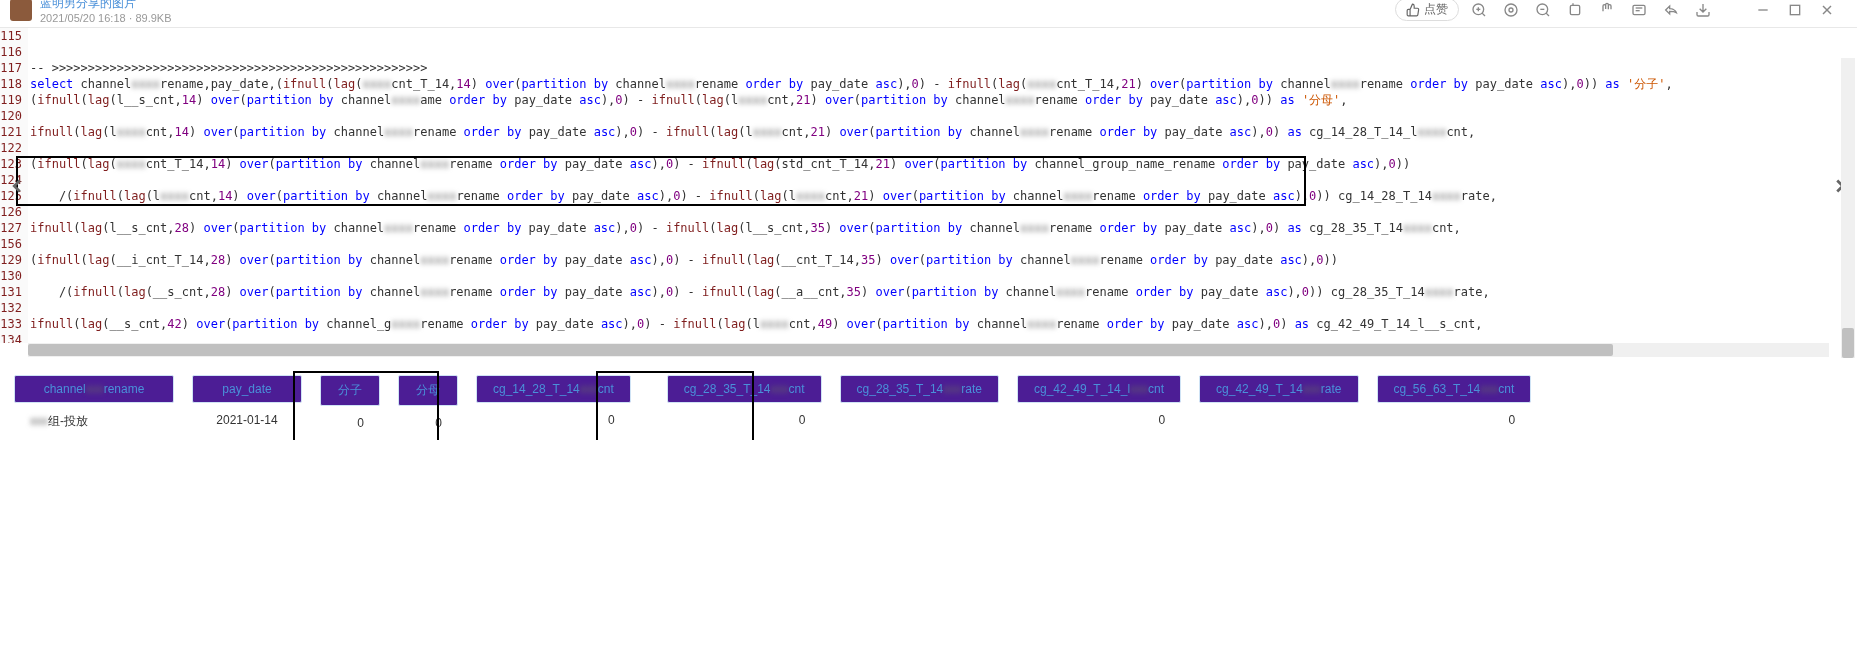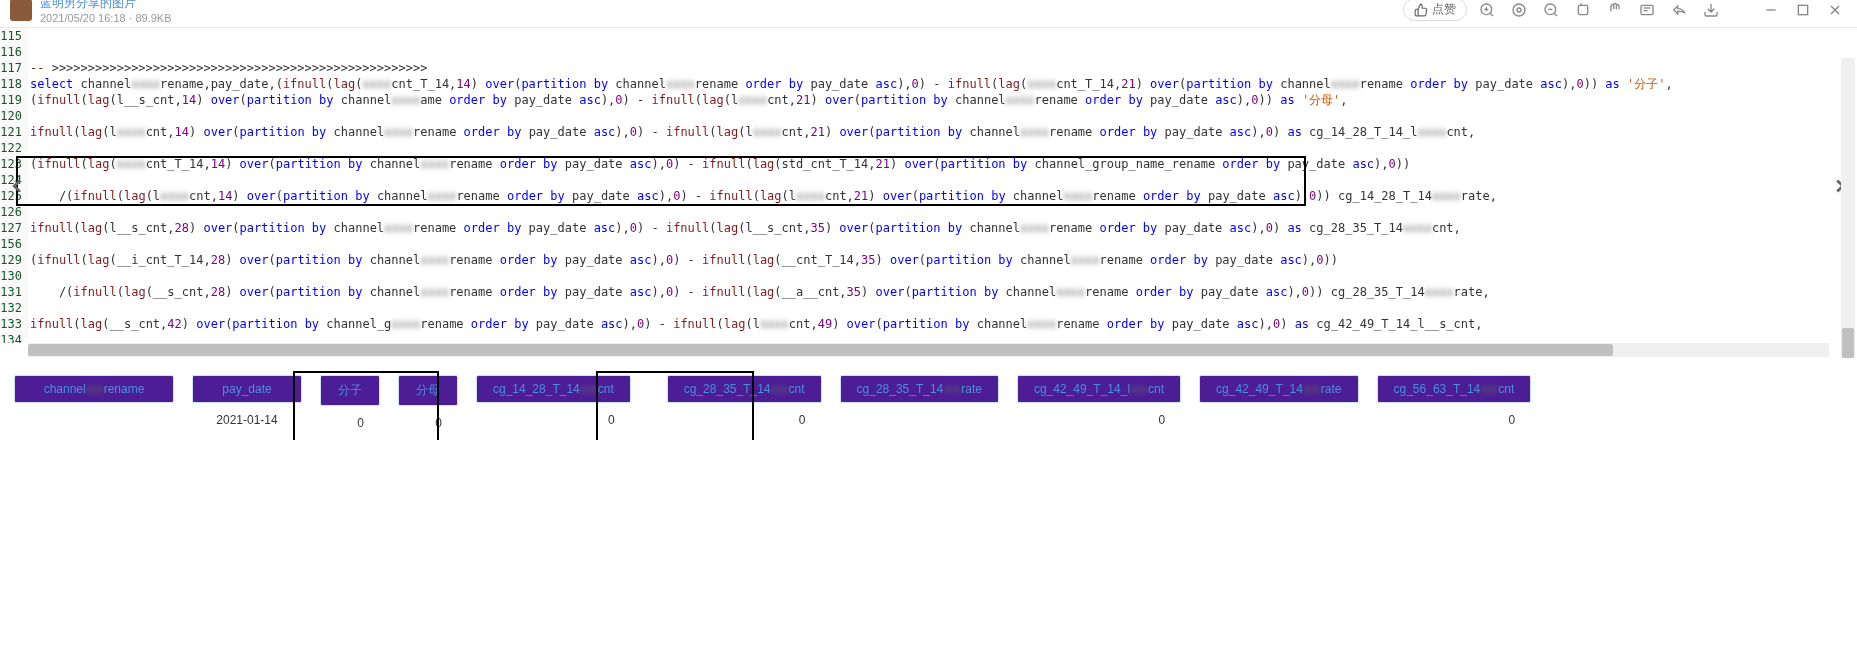--- a/index.html
+++ b/index.html
@@ -1,32 +1,32 @@
 <!DOCTYPE html>
 <html><head>
 <meta charset="utf-8">
 <style>
 * { margin: 0; padding: 0; box-sizing: border-box; }
 body { font-family: "Microsoft YaHei", Arial, sans-serif; font-size: 12px; background: #fff; color: #333; width: 1857px; overflow: hidden; }
 
 
-.header { display: flex; align-items: center; padding: 0 10px 8px 10px; border-bottom: 1px solid #e8e8e8; height: 28px; }
+.header { display: flex; align-items: center; padding: 0 18px 8px 10px; border-bottom: 1px solid #e8e8e8; height: 28px; }
 .avatar { width: 22px; height: 22px; background: #8b5a3c; border-radius: 3px; margin-right: 8px; }
 .info { flex: 1; }
 .title { color: #4a90d9; font-size: 12px; }
 .meta { color: #999; font-size: 11px; }
 .toolbar { display: flex; gap: 8px; align-items: center; }
 .like-btn { display: flex; align-items: center; gap: 4px; border: 1px solid #ddd; border-radius: 12px; padding: 2px 10px; color: #666; cursor: pointer; }
 .icon-btn { width: 24px; height: 24px; display: flex; align-items: center; justify-content: center; color: #888; cursor: pointer; }
 .icon-btn svg { width: 16px; height: 16px; }
 
 
 .code-wrap { position: relative; height: 315px; }
 .code-area { display: flex; font-family: Consolas, Monaco, monospace; font-size: 12px; line-height: 16px; height: 100%; overflow: hidden; }
-.gutter { width: 28px; text-align: right; color: #14532d; padding-right: 6px; user-select: none; background: #fafafa; }
+.gutter { width: 28px; text-align: right; color: #7f1d1d; padding-right: 6px; user-select: none; background: #fafafa; }
 .gutter div { height: 16px; }
 .code { flex: 1; white-space: pre; color: #333; position: relative; padding-left: 2px; overflow: hidden; }
 .code div { height: 16px; }
 .kw { color: #0000ff; }
 .fn { color: #7f1d1d; }
 .num { color: #800080; }
 .str { color: #cc5500; }
 .highlight-box { position: absolute; border: 2px solid #000; pointer-events: none; }
 .hb1 { left: 16px; top: 128px; width: 1290px; height: 50px; }
 .blur { filter: blur(2.5px); display: inline-block; color: #666; }
@@ -183,20 +183,21 @@
     </div>
 </div>
 <div class="hscroll">
     <div class="hscroll-thumb"></div>
   </div>
 
 <div class="tbl-wrap">
   <div class="tbl" id="tbl">
       <div class="col" style="min-width: 160px;">
         <div class="th">channel<span class="blur">xxx</span>rename</div>
+        <div class="td" style="text-align: left;"><span class="blur">xxx</span>组-投放</div>
       </div>
       <div class="gap"></div>
       <div class="col" style="min-width: 110px;">
         <div class="th">pay_date</div>
         <div class="td">2021-01-14</div>
       </div>
       <div class="gap"></div>
       <div class="col" style="min-width: 60px;">
         <div class="th">分子</div>
         <div class="td" style="text-align: right;">0</div>

